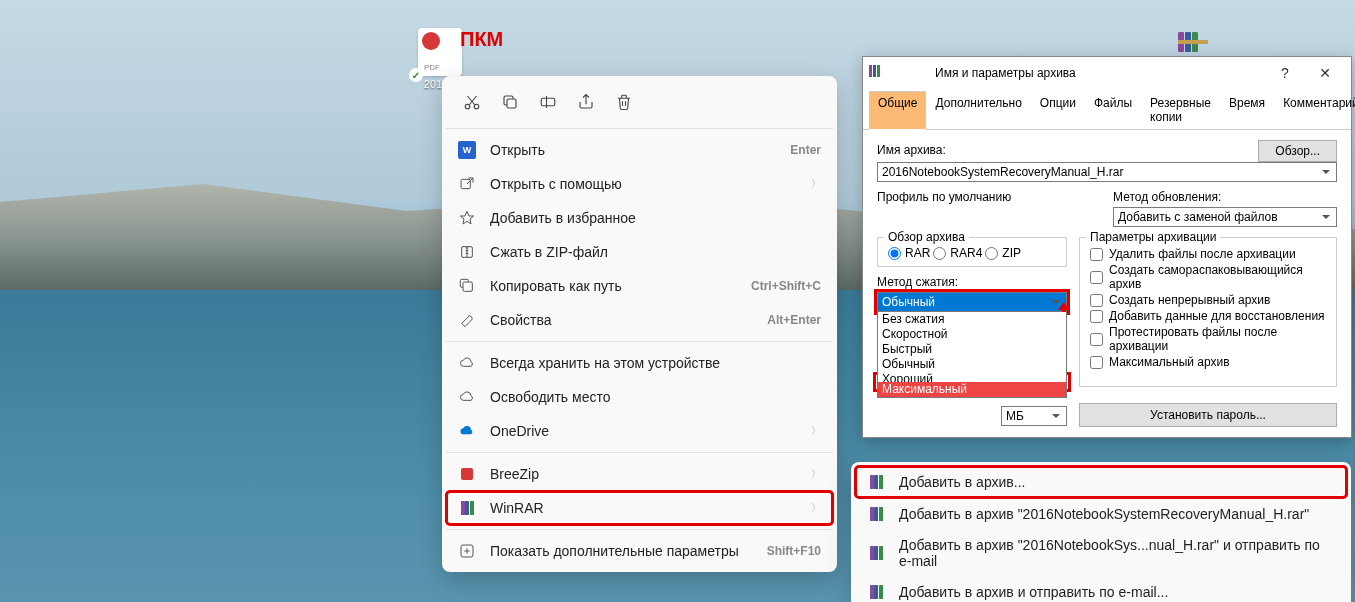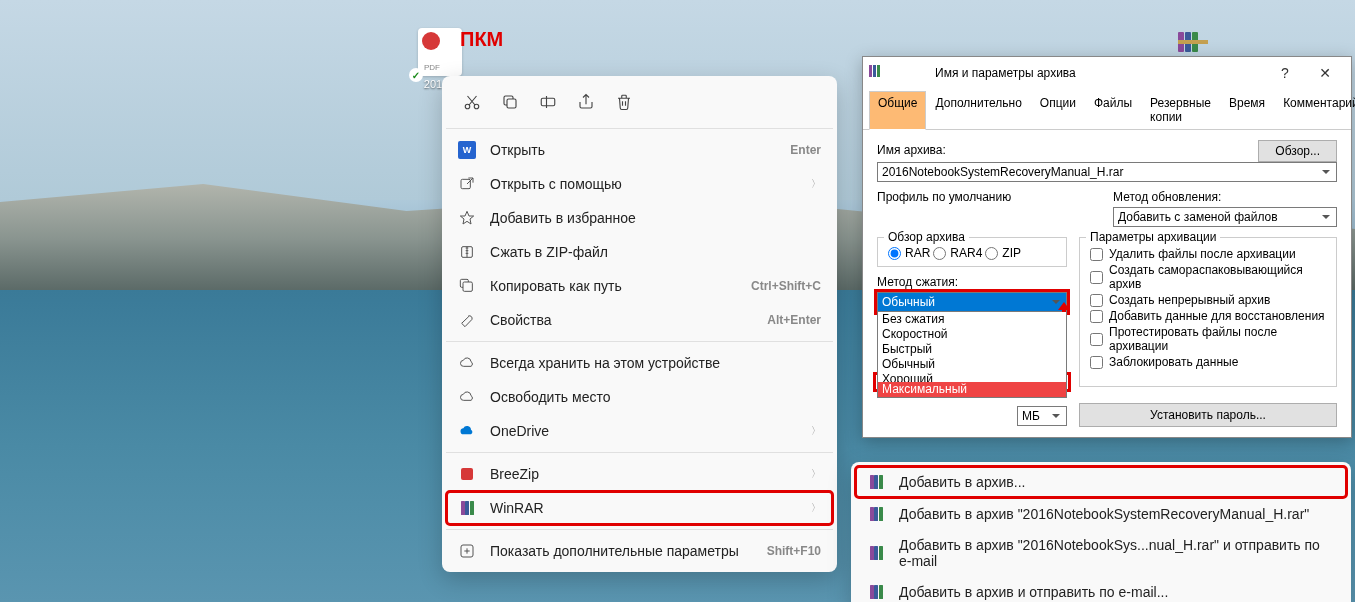--- a/index.html
+++ b/index.html
@@ -389,21 +389,21 @@
             <div class="opt">Скоростной</div>
             <div class="opt">Быстрый</div>
             <div class="opt">Обычный</div>
             <div class="opt" style="overflow:hidden;height:10px">Хороший</div>
             <div class="opt selected">Максимальный</div>
           </div>
           <div class="dropdown-highlight"></div>
         </div>
         <div class="size-row">
           <div style="flex:1"></div>
-          <div class="combo" style="width:50px"><span>МБ</span></div>
+          <div class="combo" style="width:66px"><span>МБ</span></div>
         </div>
       </div>
       <div class="col">
         <div class="groupbox" style="height:150px">
           <span class="groupbox-title">Параметры архивации</span>
           <label class="checkbox-item">
               <input type="checkbox" style="">
               <span>Удалить файлы после архивации</span>
             </label>
           <label class="checkbox-item">
@@ -417,20 +417,20 @@
           <label class="checkbox-item">
               <input type="checkbox" style="">
               <span>Добавить данные для восстановления</span>
             </label>
           <label class="checkbox-item">
               <input type="checkbox" style="">
               <span>Протестировать файлы после архивации</span>
             </label>
           <label class="checkbox-item">
               <input type="checkbox" style="">
-              <span>Заблокировать данные</span>
+              <span>Максимальный архив</span>
             </label>
         </div>
         <button class="pwd-btn">Установить пароль...</button>
       </div>
     </div>
   </div>
 </div>
 
 </body></html>

